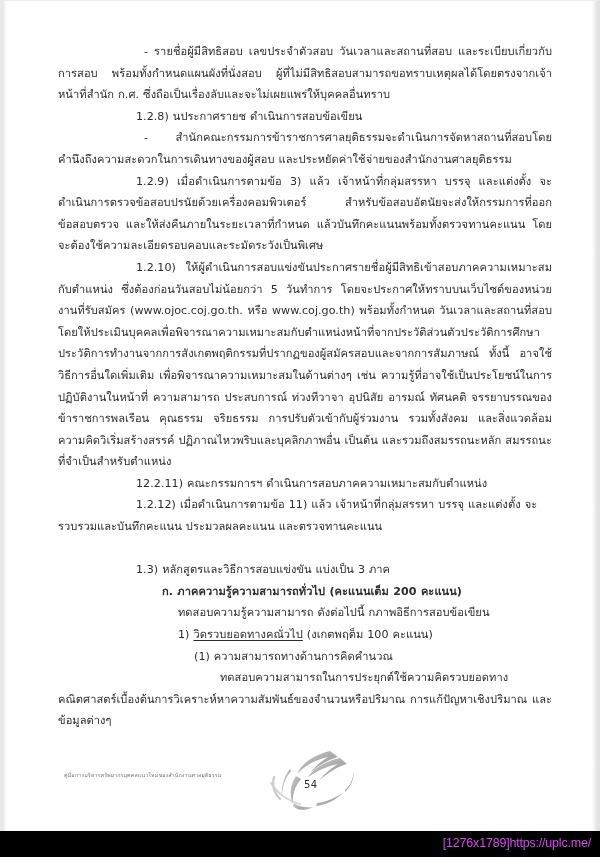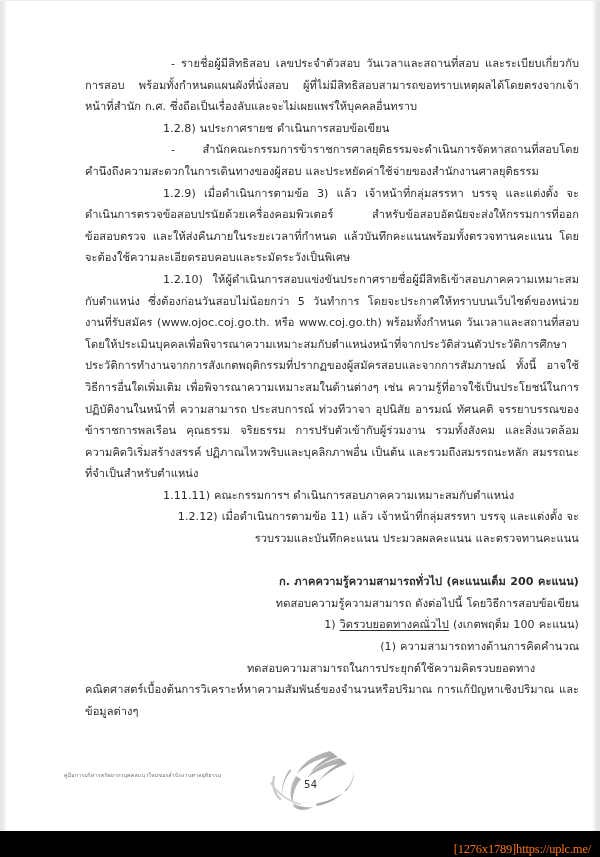--- a/index.html
+++ b/index.html
@@ -44,37 +44,36 @@
     width: 6px; height: 100%;
     background: linear-gradient(to left, #d7d7d7, #ffffff);
     opacity: .8;
     pointer-events: none;
   }
 
   
   #text-body {
     position: absolute;
     left: 56px;
-    top: 52px;
+    top: 40px;
     width: 494px;
-    margin-left: 27px;
   }
   .para {
     margin: 0 0 0 0;
     font-size: 11.1px;
     line-height: 21.6px;
     color: #2c2c2c;
     text-align: justify;
     text-justify: inter-word;
     letter-spacing: .05px;
     word-spacing: .4px;
     -webkit-font-smoothing: antialiased;
     filter: blur(.12px);
   }
-  .para.last-left { text-align: right; }
+  .para.last-left { text-align: left; }
   .ind-dash   { text-indent: 86px; }
   .ind-num    { text-indent: 78px; }
   .ind-dash2  { text-indent: 86px; }
   .blank-line { height: 21.6px; }
   .u { text-decoration: underline; text-underline-offset: 2px; }
   .lvl-a  { text-indent: 104px; font-weight: bold; }
   .lvl-1  { text-indent: 120px; }
   .lvl-p1 { text-indent: 136px; }
   .lvl-p2 { text-indent: 162px; }
   .lvl-13 { text-indent: 78px; }
@@ -122,56 +121,57 @@
     position: absolute;
     left: 0;
     top: 831px;
     width: 600px;
     height: 26px;
     background: #000000;
   }
   #watermark-text {
     position: absolute;
     right: 9px;
-    top: 11px;
-    font-family: Liberation Serif, serif;
+    top: 5px;
+    font-family: Liberation Sans, sans-serif;
     font-size: 12.5px;
     letter-spacing: -.2px;
-    color: #f97316;
+    color: #d946ef;
     white-space: nowrap;
   }
 </style>
 </head>
 <body>
 
 <div id="scan-page">
 
   <div id="text-body">
 
     <p class="para ind-dash">- รายชื่อผู้มีสิทธิสอบ เลขประจำตัวสอบ วันเวลาและสถานที่สอบ และระเบียบเกี่ยวกับการสอบ พร้อมทั้งกำหนดแผนผังที่นั่งสอบ ผู้ที่ไม่มีสิทธิสอบสามารถขอทราบเหตุผลได้โดยตรงจากเจ้าหน้าที่สำนัก ก.ศ. ซึ่งถือเป็นเรื่องลับและจะไม่เผยแพร่ให้บุคคลอื่นทราบ</p>
 
     <p class="para ind-num">1.2.8) นประกาศรายช ดำเนินการสอบข้อเขียน</p>
 
     <p class="para ind-dash2">- สำนักคณะกรรมการข้าราชการศาลยุติธรรมจะดำเนินการจัดหาสถานที่สอบโดยคำนึงถึงความสะดวกในการเดินทางของผู้สอบ และประหยัดค่าใช้จ่ายของสำนักงานศาลยุติธรรม</p>
 
     <p class="para ind-num">1.2.9) เมื่อดำเนินการตามข้อ 3) แล้ว เจ้าหน้าที่กลุ่มสรรหา บรรจุ และแต่งตั้ง จะดำเนินการตรวจข้อสอบปรนัยด้วยเครื่องคอมพิวเตอร์ สำหรับข้อสอบอัตนัยจะส่งให้กรรมการที่ออกข้อสอบตรวจ และให้ส่งคืนภายในระยะเวลาที่กำหนด แล้วบันทึกคะแนนพร้อมทั้งตรวจทานคะแนน โดยจะต้องใช้ความละเอียดรอบคอบและระมัดระวังเป็นพิเศษ</p>
 
     <p class="para ind-num">1.2.10)  ให้ผู้ดำเนินการสอบแข่งขันประกาศรายชื่อผู้มีสิทธิเข้าสอบภาคความเหมาะสมกับตำแหน่ง ซึ่งต้องก่อนวันสอบไม่น้อยกว่า 5 วันทำการ โดยจะประกาศให้ทราบบนเว็บไซต์ของหน่วยงานที่รับสมัคร (www.ojoc.coj.go.th. หรือ www.coj.go.th) พร้อมทั้งกำหนด วันเวลาและสถานที่สอบ โดยให้ประเมินบุคคลเพื่อพิจารณาความเหมาะสมกับตำแหน่งหน้าที่จากประวัติส่วนตัวประวัติการศึกษา ประวัติการทำงานจากการสังเกตพฤติกรรมที่ปรากฏของผู้สมัครสอบและจากการสัมภาษณ์ ทั้งนี้ อาจใช้วิธีการอื่นใดเพิ่มเติม  เพื่อพิจารณาความเหมาะสมในด้านต่างๆ เช่น ความรู้ที่อาจใช้เป็นประโยชน์ในการปฏิบัติงานในหน้าที่ ความสามารถ ประสบการณ์ ท่วงทีวาจา อุปนิสัย อารมณ์ ทัศนคติ จรรยาบรรณของข้าราชการพลเรือน คุณธรรม จริยธรรม การปรับตัวเข้ากับผู้ร่วมงาน รวมทั้งสังคม และสิ่งแวดล้อม ความคิดวิเริ่มสร้างสรรค์ ปฏิภาณไหวพริบและบุคลิกภาพอื่น เป็นต้น และรวมถึงสมรรถนะหลัก สมรรถนะที่จำเป็นสำหรับตำแหน่ง</p>
 
-    <p class="para ind-num">1.11.11)  คณะกรรมการฯ ดำเนินการสอบภาคความเหมาะสมกับตำแหน่ง</p>
+    <p class="para ind-num">12.2.11)  คณะกรรมการฯ ดำเนินการสอบภาคความเหมาะสมกับตำแหน่ง</p>
 
     <p class="para ind-num last-left">1.2.12)  เมื่อดำเนินการตามข้อ 11) แล้ว เจ้าหน้าที่กลุ่มสรรหา บรรจุ และแต่งตั้ง จะรวบรวมและบันทึกคะแนน ประมวลผลคะแนน และตรวจทานคะแนน</p>
 
 
     <div class="blank-line"></div>
 
+    <p class="para lvl-13 last-left">1.3) หลักสูตรและวิธีการสอบแข่งขัน แบ่งเป็น 3 ภาค</p>
 
     <p class="para lvl-a last-left">ก. ภาคความรู้ความสามารถทั่วไป (คะแนนเต็ม 200 คะแนน)</p>
 
-    <p class="para lvl-1 last-left">ทดสอบความรู้ความสามารถ ดังต่อไปนี้ โดยวิธีการสอบข้อเขียน</p>
+    <p class="para lvl-1 last-left">ทดสอบความรู้ความสามารถ ดังต่อไปนี้ กภาพอิธีการสอบข้อเขียน</p>
 
     <p class="para lvl-1 last-left"><span>1) </span><span class="u">วิดรวบยอดทางคณั่วไป</span><span> (งเกตพฤต็ม 100 คะแนน)</span></p>
 
     <p class="para lvl-p1 last-left">(1) ความสามารถทางด้านการคิดคำนวณ</p>
 
     <p class="para lvl-p2">ทดสอบความสามารถในการประยุกต์ใช้ความคิดรวบยอดทางคณิตศาสตร์เบื้องต้นการวิเคราะห์หาความสัมพันธ์ของจำนวนหรือปริมาณ การแก้ปัญหาเชิงปริมาณ และข้อมูลต่างๆ</p>
 
   </div>
 
   <div id="page-footer">

